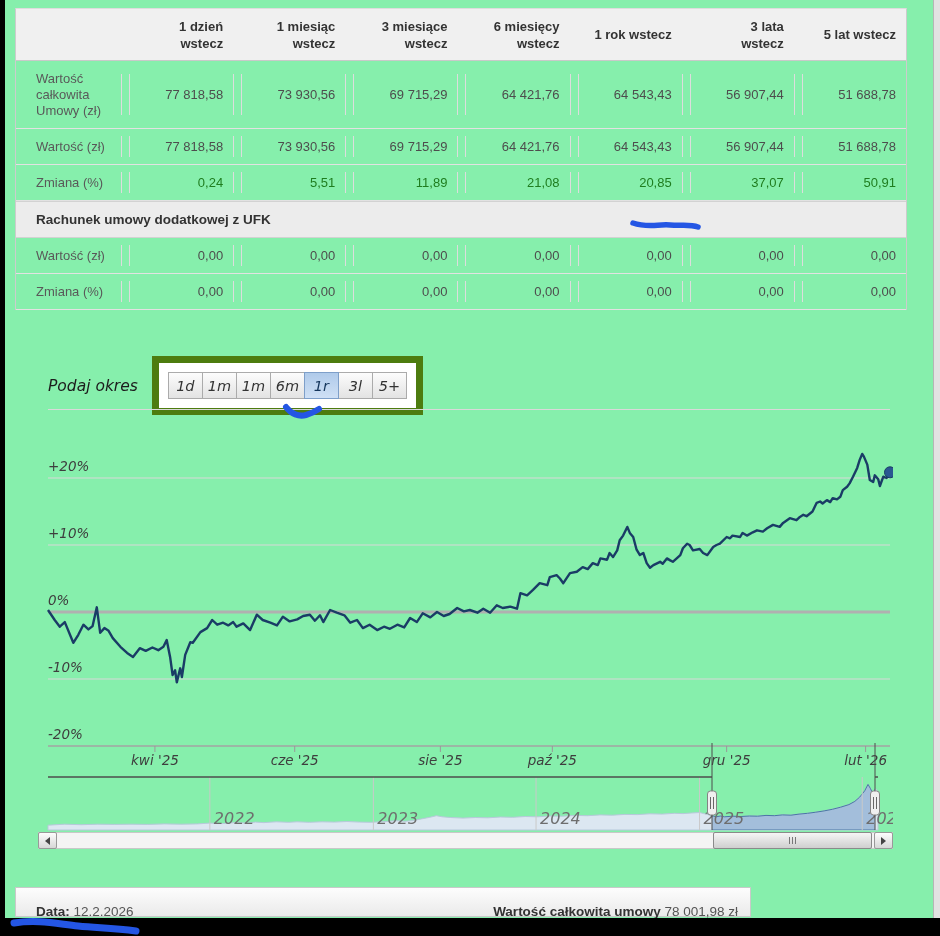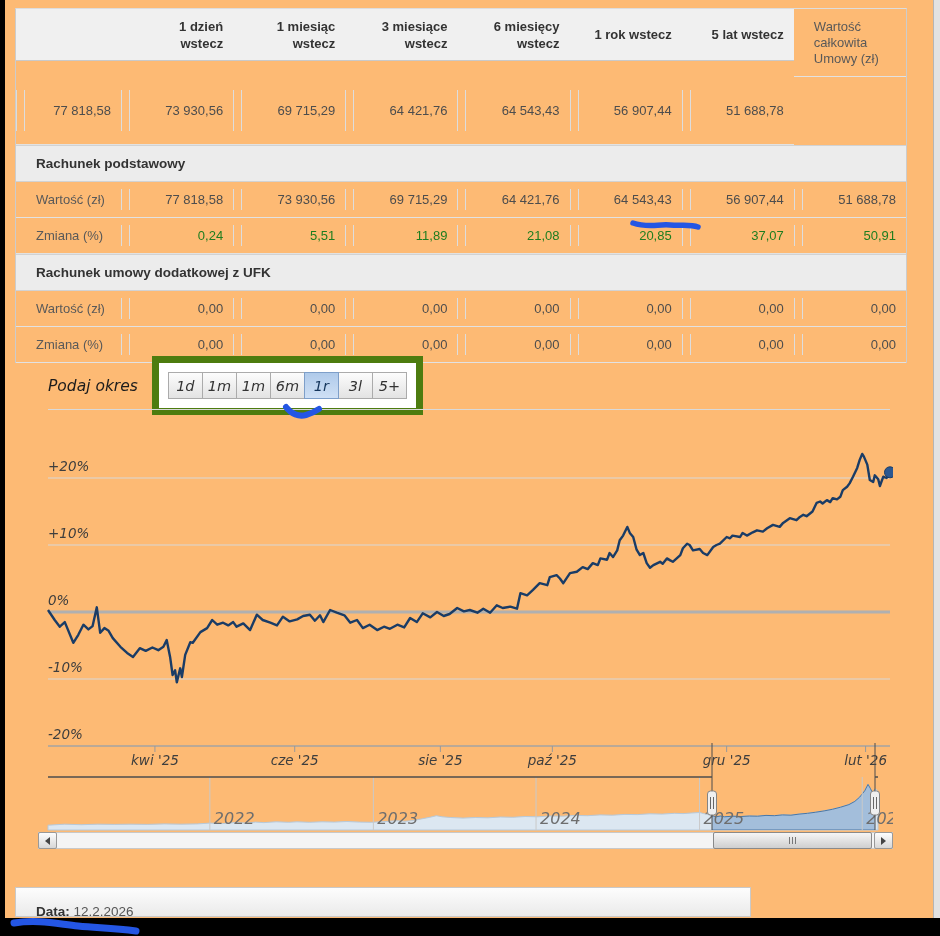--- a/index.html
+++ b/index.html
@@ -1,16 +1,16 @@
 <!DOCTYPE html>
 <html><head>
 <meta charset="utf-8">
 <style>
   html,body{margin:0;padding:0;background:#fff;}
-  #page{position:relative;width:940px;height:936px;background:#fdba74;overflow:hidden;
+  #page{position:relative;width:940px;height:936px;background:#86efac;overflow:hidden;
         font-family:"Liberation Sans",sans-serif;}
   
   .strip-left{position:absolute;left:0;top:0;width:5px;height:936px;background:#000;}
   .strip-bottom{position:absolute;left:0;top:918px;width:940px;height:18px;background:#000;}
   .strip-right{position:absolute;left:933px;top:0;width:7px;height:918px;background:#e2e2e2;border-left:1px solid #b5b5b5;}
 
   
   .tbl{position:absolute;left:15px;top:8px;width:890px;
        display:grid;grid-template-columns:105px repeat(7,1fr);
        border-left:1px solid #ccc;border-right:1px solid #ccc;border-top:1px solid #ddd;
@@ -92,37 +92,39 @@
     <div class="hcell">
         <span>3 miesiące wstecz</span>
       </div>
     <div class="hcell">
         <span>6 miesięcy wstecz</span>
       </div>
     <div class="hcell">
         <span>1 rok wstecz</span>
       </div>
     <div class="hcell">
+        <span>3 lata wstecz</span>
+      </div>
+    <div class="hcell">
         <span>5 lat wstecz</span>
       </div>
 
     <div style="display:contents" class="r-total">
       <div class="lcell">
           <span>Wartość całkowita Umowy (zł)</span>
         </div>
       <div class="vcell">77 818,58</div>
       <div class="vcell">73 930,56</div>
       <div class="vcell">69 715,29</div>
       <div class="vcell">64 421,76</div>
       <div class="vcell">64 543,43</div>
       <div class="vcell">56 907,44</div>
       <div class="vcell">51 688,78</div>
     </div>
 
-    <div class="sec">Rachunek podstawowy</div>
 
     <div style="display:contents" class="r-data">
       <div class="lcell">
           <span>Wartość (zł)</span>
         </div>
       <div class="vcell">77 818,58</div>
       <div class="vcell">73 930,56</div>
       <div class="vcell">69 715,29</div>
       <div class="vcell">64 421,76</div>
       <div class="vcell">64 543,43</div>
@@ -250,20 +252,24 @@
         <div class="tri-r"></div>
       </div>
     </div>
   </div>
 
   <div class="footer">
     <div>
       <b>Data:</b>
       <span>12.2.2026</span>
     </div>
+    <div class="fright">
+      <b>Wartość całkowita umowy</b>
+      <span>78 001,98 zł</span>
+    </div>
   </div>
 
   <div class="strip-bottom"></div>
   <div class="strip-right"></div>
 
   <svg id="markers" width="940" height="936" viewBox="0 0 940 936">
     <path class="mk" d="M633,223 C648,228 658,224 670,225 S690,224 698,227" fill="none" stroke-width="5.5" stroke-linecap="round" stroke="#2456e4"></path>
     <path class="mk" d="M286,407 C291,414 299,417 306,415 S316,411 319,409" fill="none" stroke-width="6" stroke-linecap="round" stroke="#2456e4"></path>
     <path class="mk" d="M14,923 C38,919 58,924 78,926 S112,928 136,931" fill="none" stroke-width="7" stroke-linecap="round" stroke="#2456e4"></path>
   </svg>

